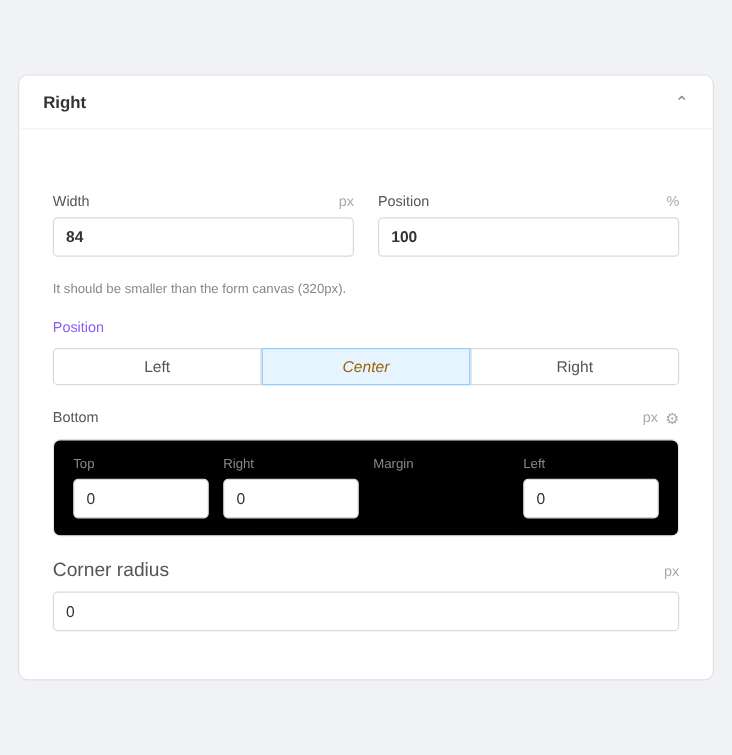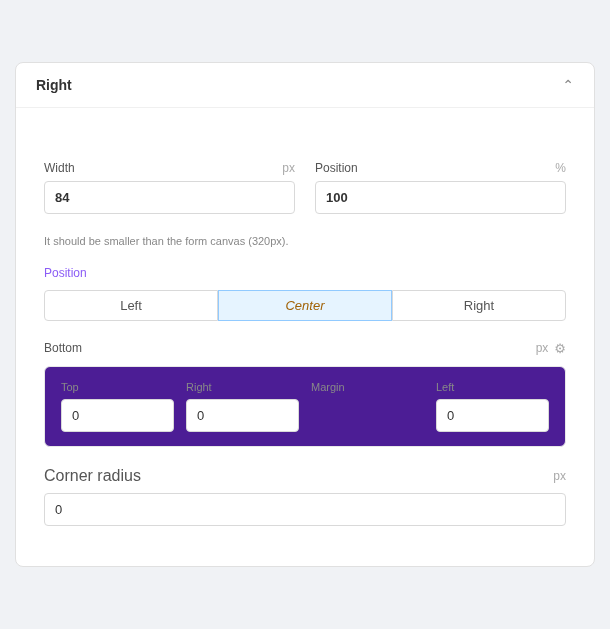--- a/index.html
+++ b/index.html
@@ -168,21 +168,21 @@
     .gear-icon {
       color: #aaa;
       font-size: 13px;
       cursor: pointer;
     }
 
     .margin-box {
       border: 1px solid #e8e8e8;
       border-radius: 6px;
       padding: 14px 16px;
-      background: #4c1d95;
+      background: #000000;
     }
 
     .margin-fields {
       display: flex;
       gap: 12px;
     }
 
     .margin-field {
       display: flex;
       flex-direction: column;

